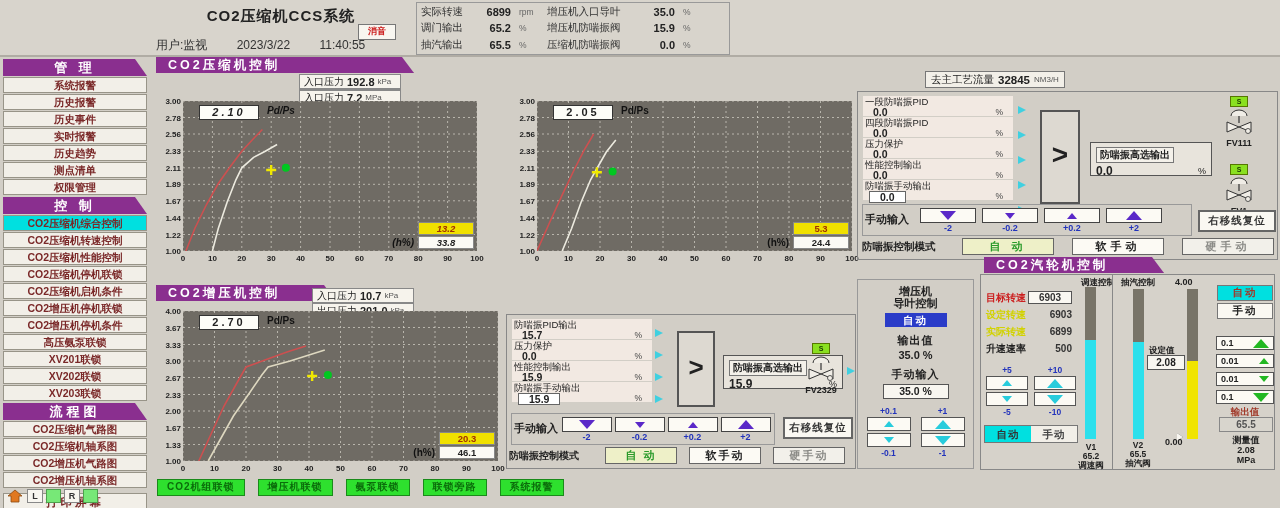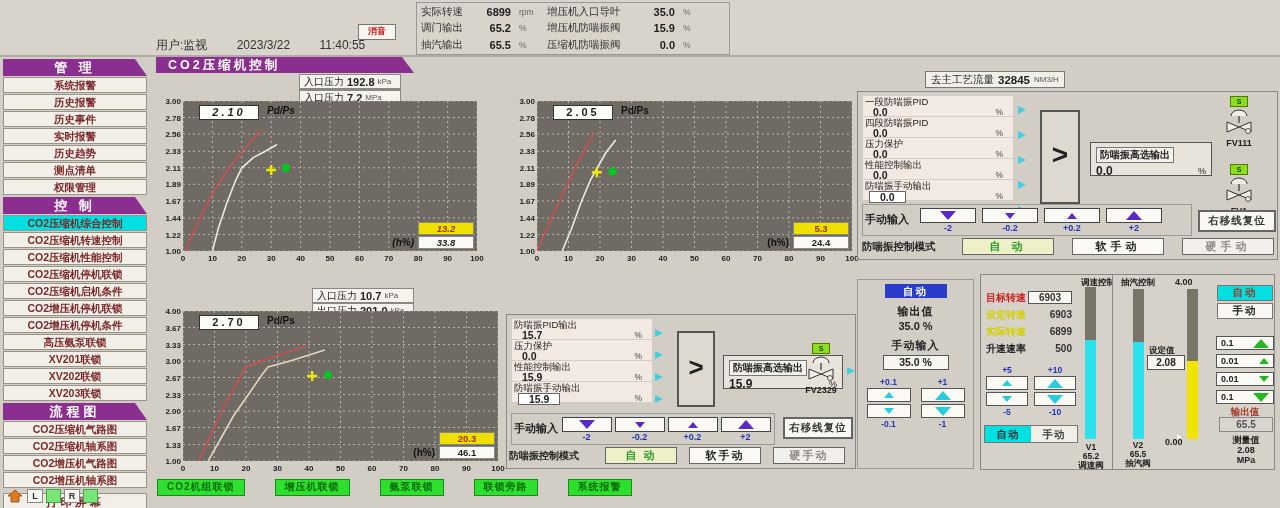--- a/index.html
+++ b/index.html
@@ -161,30 +161,31 @@
   .ext-out-lbl{position:absolute;left:104px;top:131px;width:56px;text-align:center;font-size:9.5px;font-weight:bold;color:#a03828;}
   .ext-out-box{position:absolute;left:106px;top:142px;width:52px;height:13px;background:#d8d5cd;border:1px solid #888;
     font-size:10px;font-weight:bold;color:#555;text-align:center;line-height:13px;}
   .ext-meas{position:absolute;left:106px;top:160px;width:54px;text-align:center;font-size:9px;font-weight:bold;line-height:10px;color:#222;}
   .setp-lbl{position:absolute;left:36px;top:70px;font-size:8.5px;font-weight:bold;}
   .setp-box{position:absolute;left:34px;top:80px;width:36px;height:13px;border:1px solid #555;background:#f8f6f0;
     font-size:10px;font-weight:bold;text-align:center;line-height:13px;cursor:text;}
   .scale-top{position:absolute;font-size:9px;font-weight:bold;}
   .scale-bot{position:absolute;font-size:9px;font-weight:bold;}
   
-  .bbar{position:absolute;left:157px;top:479px;display:flex;gap:30px;}
+  .bbar{position:absolute;left:157px;top:479px;display:flex;gap:13px;}
   .bbtn{height:15px;background:#2ee02e;border:1px solid #1a8a1a;color:#0b6e0b;font-size:10px;font-weight:bold;
     padding:0 9px;line-height:14px;cursor:pointer;letter-spacing:1px;}
 </style>
 </head>
 <body>
 
 <div class="screen">
 
   <div class="hdr">
+    <div class="hdr-title">CO2压缩机CCS系统</div>
     <div class="hdr-user">
       <span>用户:监视</span>
       <span>2023/3/22</span>
       <span>11:40:55</span>
     </div>
     <div class="mute-btn">消音</div>
     <div class="hdr-status">
       <div class="st-col c1">
 
       <div class="st-row">
@@ -586,20 +587,21 @@
       <span class="mode-lbl" style="width:100px;">防喘振控制模式</span>
       <span style="display:flex;gap:18px;">
 
       <span class="mode-btn auto" style="width:90px;">自 动</span>
           <span class="mode-btn soft" style="width:90px;">软手动</span>
           <span class="mode-btn hard" style="width:90px;">硬手动</span>
         </span>
     </div>
   </div>
 
+  <div class="sec-tab" style="left:156px;top:285px;width:150px;">CO2增压机控制</div>
   <div class="prow" style="left:312px;top:288px;">
     <span>
 
     <span class="pbox">
           <span class="pl">入口压力</span>
           <span class="pv">10.7</span>
           <span class="pu">kPa</span>
         </span>
         <span class="pbox">
           <span class="pl">出口压力</span>
@@ -784,20 +786,24 @@
       <span style="display:flex;gap:12px;">
 
       <span class="mode-btn auto" style="width:70px;letter-spacing:2px;">自 动</span>
           <span class="mode-btn soft" style="width:70px;letter-spacing:2px;">软手动</span>
           <span class="mode-btn hard" style="width:70px;letter-spacing:2px;">硬手动</span>
         </span>
     </div>
   </div>
 
   <div class="igv">
+    <div class="igv-title">
+      <div>增压机</div>
+      <div>导叶控制</div>
+    </div>
     <div class="igv-auto">自动</div>
     <div class="igv-lbl">输出值</div>
     <div class="igv-val">35.0 %</div>
     <div class="igv-lbl">手动输入</div>
     <div class="igv-manbox">35.0 %</div>
     <div class="igv-grid cyan-tris">
 
     <div class="igv-cell">
           <div class="igv-steplbl">+0.1</div>
           <button class="igv-btn">
@@ -821,20 +827,21 @@
         </div>
         <div class="igv-cell">
           <button class="igv-btn">
             <span class="tri down big"></span>
           </button>
           <div class="igv-steplbl">-1</div>
         </div>
       </div>
   </div>
 
+  <div class="sec-tab" style="left:984px;top:257px;width:150px;">CO2汽轮机控制</div>
 
   <div class="tp-box" style="left:980px;top:274px;width:140px;height:196px;">
     <div class="bar-title" style="right:4px;top:2px;">调速控制</div>
     <div class="trowlist">
 
     <div class="trow boxed st-red">
           <span class="trl">目标转速</span>
           <span class="trv">6903</span>
         </div>
         <div class="trow st-yellow">

